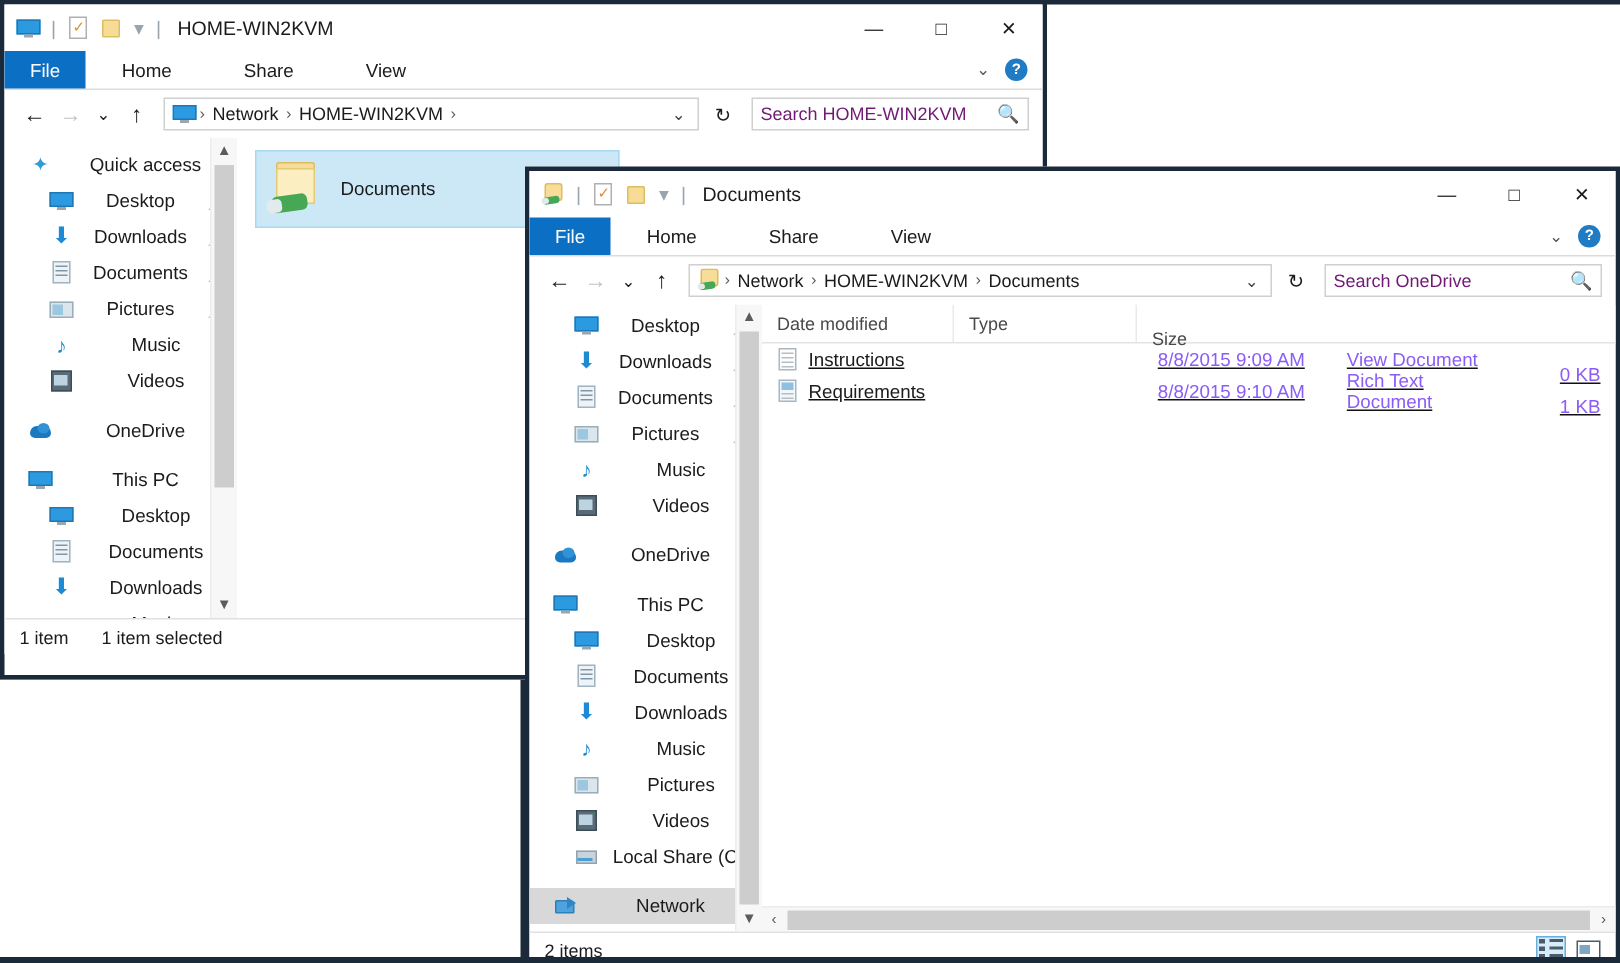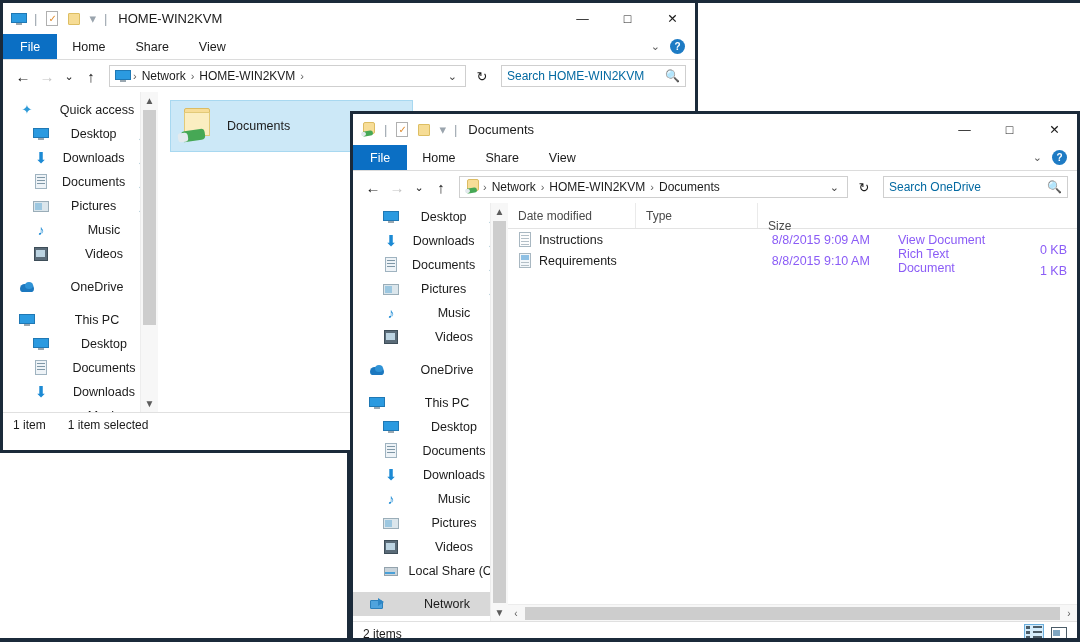--- a/index.html
+++ b/index.html
@@ -63,21 +63,21 @@
     border-bottom: 1px solid #dcdcdc;
     background: #ffffff;
     position: relative;
   }
   .tab-file {
     background: #0b6fc4; color:#fff;
     padding: 0 17px; display:flex; align-items:center;
     font-size: 12.5px;
   }
   .tab {
-    padding: 0 15px; display:flex; align-items:center;
+    padding: 0 24px; display:flex; align-items:center;
     font-size: 12.5px; color:#1b1b1b;
   }
   .ribbon-right { margin-left:auto; display:flex; align-items:center; gap:10px; padding-right:10px; }
   .chev-min { color:#5a5a5a; font-size:11px; }
   .help-ic {
     width: 15px; height: 15px; border-radius: 50%;
     background: #1e7bc4; color:#fff; font-size:10px; font-weight:bold;
     display:flex; align-items:center; justify-content:center;
   }
 
@@ -103,21 +103,21 @@
   .crumb { font-size: 12px; color:#1b1b1b; padding: 0 3px; white-space:nowrap; }
   .crumb-sep { color:#5d5d5d; font-size: 11px; padding:0 1px; }
   .crumb-chev { color:#444; font-size:11px; padding: 0 6px; }
   .refresh { width: 22px; height:22px; display:flex; align-items:center; justify-content:center; font-size: 13px; color:#1b1b1b; margin-left:3px;}
   .searchbox {
     width: 185px; height: 22px; margin-left: 6px;
     border: 1px solid #cfcfcf; background:#fff;
     display:flex; align-items:center; padding: 0 5px;
     box-sizing:border-box;
   }
-  .searchbox .ph { flex:1; font-size: 12px; color:#0369a1; }
+  .searchbox .ph { flex:1; font-size: 12px; color:#701a75; }
   .searchbox .mag { font-size: 12px; color:#3b3b3b; }
 
   
   .winbody { display:flex; position:relative; }
   .nav-pane {
     position: relative;
     background:#ffffff;
     overflow: hidden;
   }
   .nav-list { padding-top: 6px; }
@@ -639,21 +639,21 @@
           <div class="vthumb" style="top:18px;height:382px;"></div>
           <div class="arrow bot">▼</div>
         </div>
       </div>
       <div class="content" style="height:418px;display:flex;flex-direction:column;">
         <div class="colhead" id="w2head">
             <div class="cell col-date">Date modified</div>
             <div class="cell col-type">Type</div>
             <div class="cell col-size">Size</div>
           </div>
-        <div id="w2rows" style="flex:1;">
+        <div id="w2rows" style="flex:1;text-decoration:underline;">
             <div class="row">
               <div class="cell col-name">
                 <span class="fileic">
                   <span class="pg"></span>
                   <span class="ln" style="top:3px"></span>
                   <span class="ln" style="top:6px"></span>
                   <span class="ln" style="top:9px"></span>
                   <span class="ln" style="top:12px"></span>
                 </span>
                 <span>Instructions</span>

